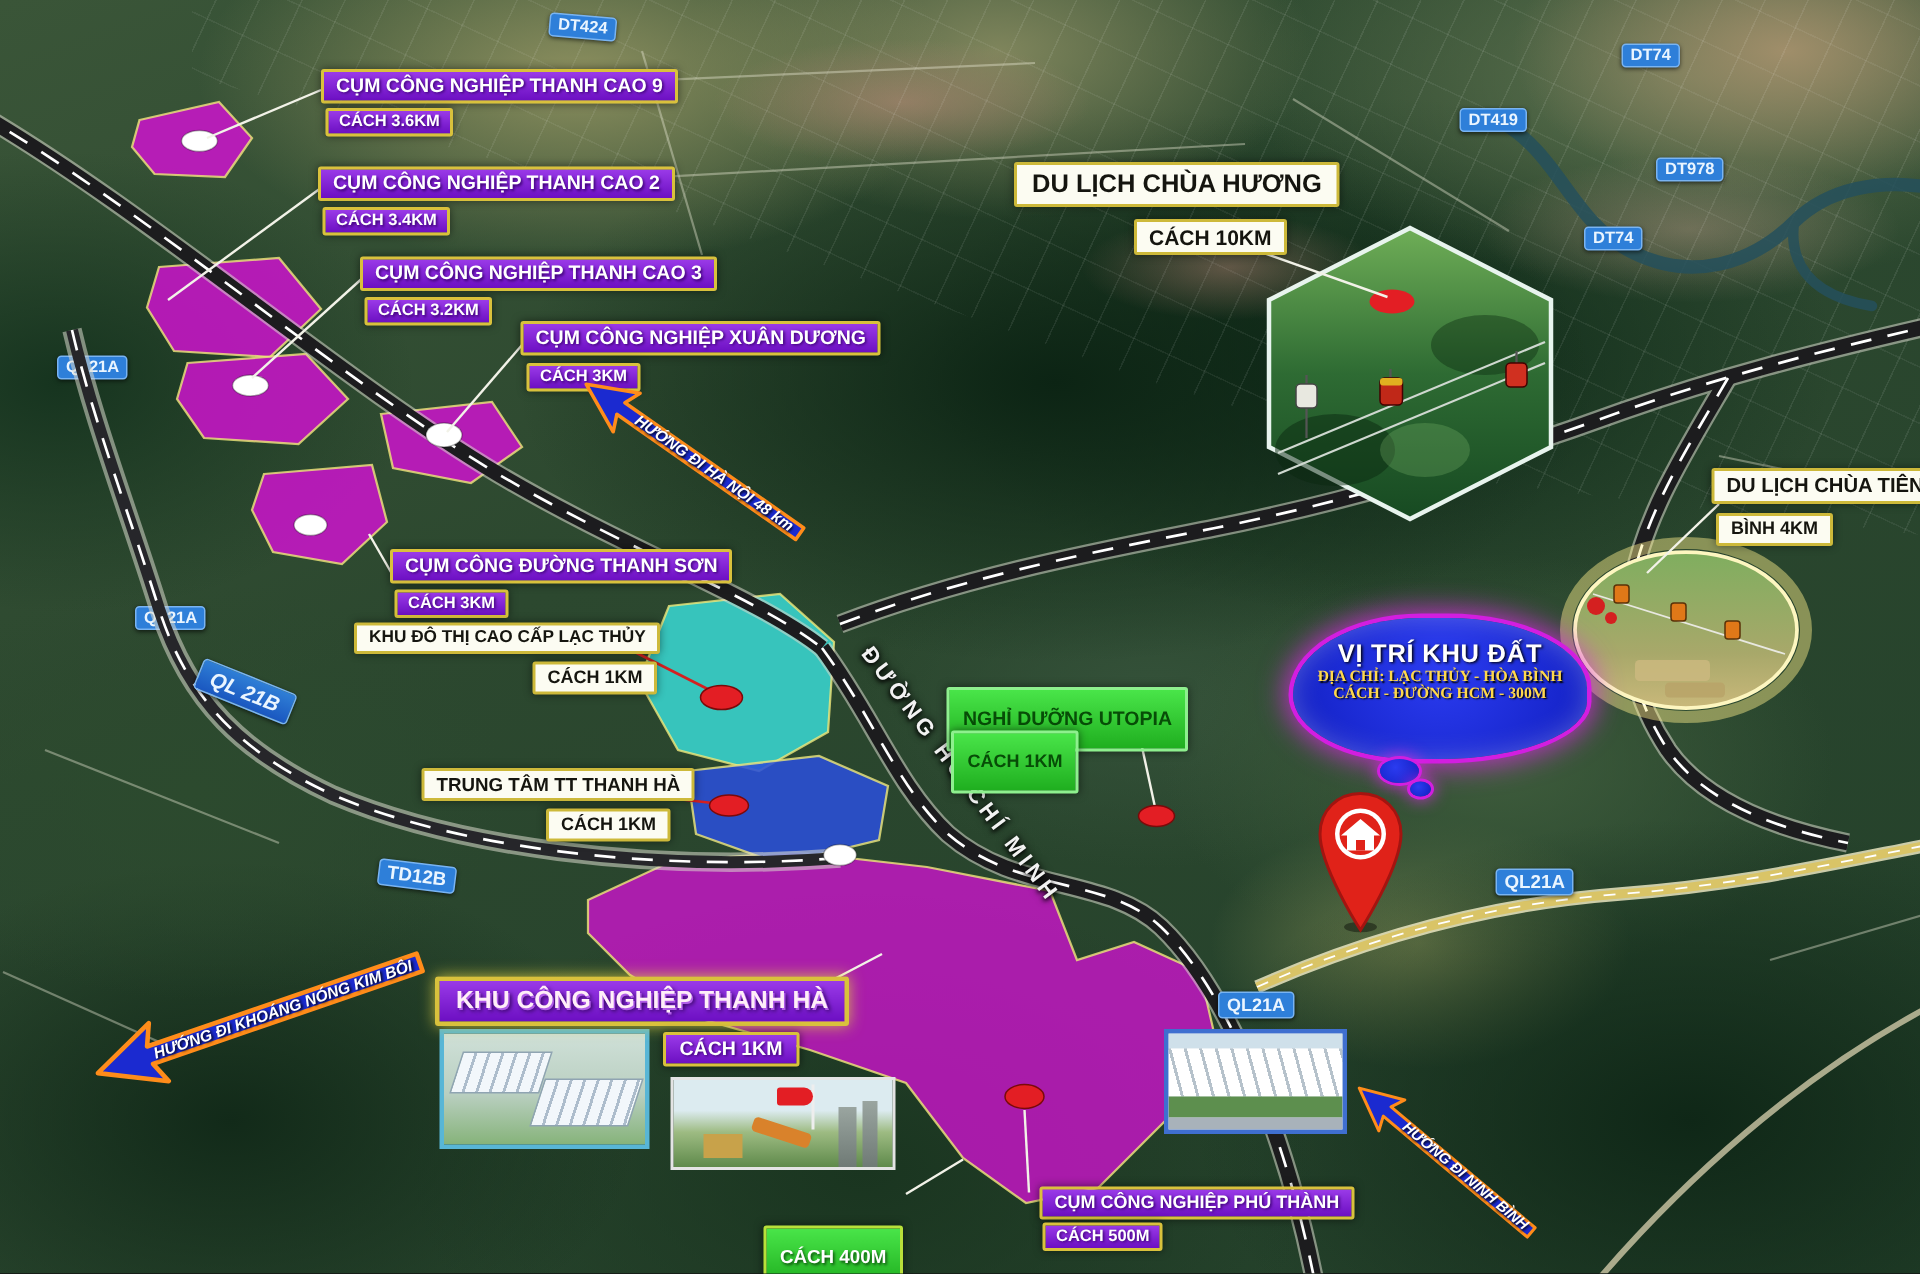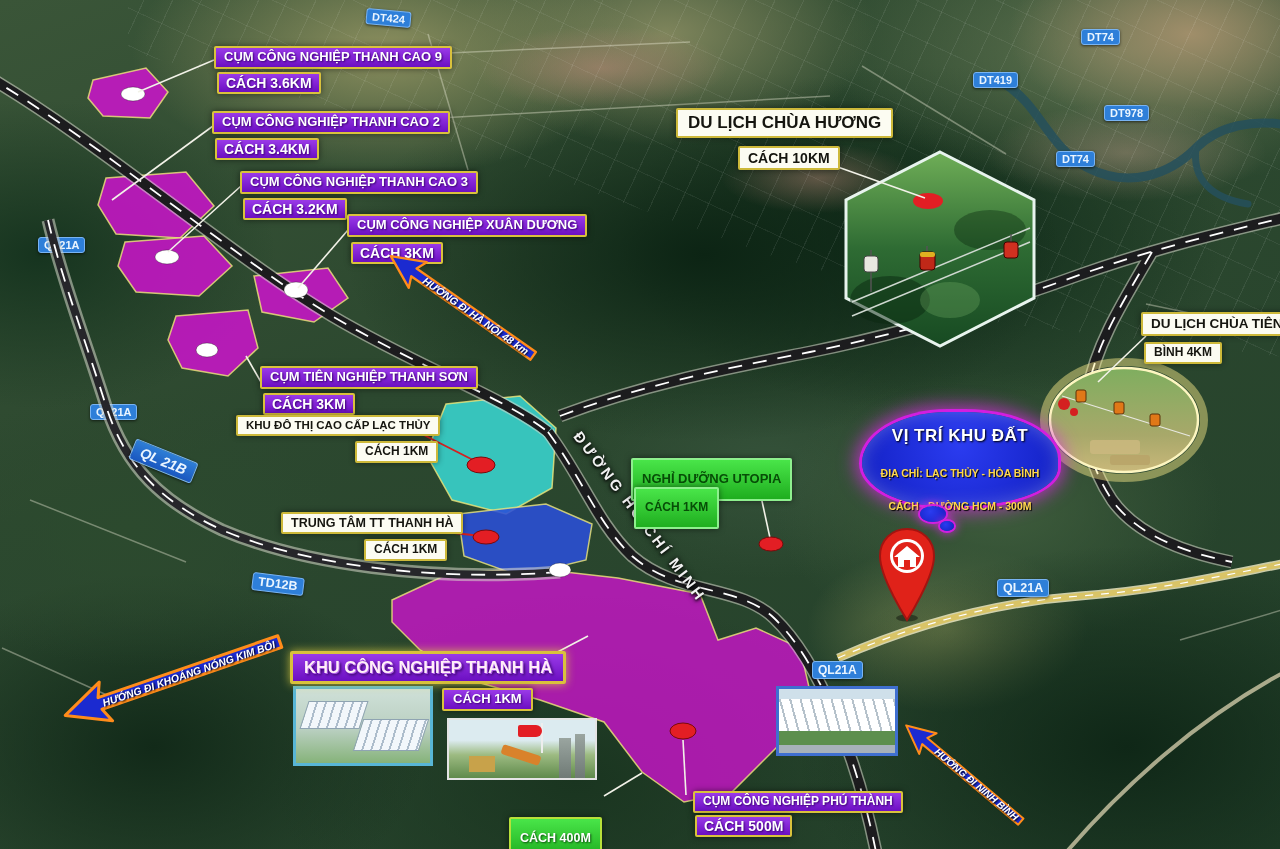--- a/index.html
+++ b/index.html
@@ -31,21 +31,21 @@
     clip-path:polygon(10% 0,100% 0,100% 42%,78% 38%,60% 30%,34% 16%,10% 6%);}
   .fields2{position:absolute;inset:0;z-index:1;opacity:.6;background:
     rgba(150,130,90,.15),
     repeating-linear-gradient(100deg, rgba(255,255,255,.14) 0 1px, transparent 1px 20px);
     clip-path:polygon(68% 64%,100% 62%,100% 80%,70% 78%);}
   .overlay-svg{position:absolute;inset:0;z-index:2;}
   
   .badge{position:absolute;z-index:4;font-weight:bold;white-space:nowrap;line-height:1.15;border-radius:2px;}
   .b-purple{background:linear-gradient(180deg,#9a3ae8,#6c0fc2);color:#fff;border:2px solid #d9c13c;
             padding:2px 8px;font-size:13px;text-shadow:1px 1px 2px #3a0070;box-shadow:0 0 6px rgba(0,0,0,.5);}
-  .b-purple.dist{font-size:14px;padding:1px 7px;}
+  .b-purple.dist{font-size:11px;padding:1px 7px;}
   .b-purple.big{font-size:16.5px;padding:4px 11px;border-width:3px;color:#ffeef8;
                 box-shadow:0 0 10px rgba(224,208,64,.8);text-shadow:1px 1px 0 #b05ce8,2px 2px 3px #2a0050;}
   .b-purple.mid{font-size:13px;padding:2px 9px;}
   .b-purple.small{font-size:12px;}
   .b-white{background:#fcfcf2;color:#15150f;border:2px solid #cdb93a;padding:2px 8px;font-size:11.5px;
            box-shadow:0 0 6px rgba(0,0,0,.45);}
   .b-white.big{font-size:17px;padding:3px 10px;}
   .b-white.mid{font-size:14px;}
   .b-white.mid2{font-size:13.5px;}
   .b-white.dist{font-size:12px;}
@@ -66,21 +66,21 @@
   .arrow .atext{position:absolute;left:38px;right:4px;top:0;bottom:0;display:flex;align-items:center;
                 justify-content:center;color:#fff;font-weight:bold;font-style:italic;
                 text-shadow:1px 1px 2px #000;white-space:nowrap;}
   
   .bubble{position:absolute;left:862px;top:412px;width:196px;height:94px;z-index:5;text-align:center;
           border-radius:48% 52% 55% 45% / 60% 55% 45% 50%;
           background:radial-gradient(circle at 50% 35%,#2b3cf0,#101ec0);
           box-shadow:0 0 0 3px #d21ee0,0 0 18px 6px rgba(220,40,230,.75),inset 0 0 18px rgba(255,255,255,.25);
           padding-top:14px;box-sizing:border-box;}
   .bubble .t1{font-size:17px;font-weight:bold;color:#fff;letter-spacing:.5px;text-shadow:1px 1px 2px #000;}
-  .bubble .t2,.bubble .t3{font-size:10.5px;font-weight:bold;color:#ffd84d;margin-top:21px;text-shadow:1px 1px 1px #000;}
+  .bubble .t2,.bubble .t3{font-size:10.5px;font-weight:bold;color:#ffd84d;margin-top:0;text-shadow:1px 1px 1px #000;font-family:Liberation Serif, serif;}
   .puff{position:absolute;z-index:5;border-radius:50%;background:radial-gradient(circle at 40% 35%,#2b3cf0,#101ec0);
         box-shadow:0 0 0 2px #d21ee0,0 0 10px 3px rgba(220,40,230,.7);}
   .puff1{left:920px;top:506px;width:26px;height:16px;}
   .puff2{left:940px;top:521px;width:14px;height:10px;}
   .pin{position:absolute;left:874px;top:526px;z-index:6;}
   
   .hcm-label{position:absolute;left:584px;top:428px;z-index:3;transform:rotate(53deg);transform-origin:0 0;
              color:#f2f2f2;font-size:15px;font-weight:bold;letter-spacing:3px;white-space:nowrap;
              text-shadow:1px 1px 3px #000,0 0 6px #000;}
   
@@ -274,29 +274,29 @@
   </div>
 
   <div class="badge b-purple" style="left:214px;top:46px">CỤM CÔNG NGHIỆP THANH CAO 9</div>
   <div class="badge b-purple dist" style="left:217px;top:72px">CÁCH 3.6KM</div>
   <div class="badge b-purple" style="left:212px;top:111px">CỤM CÔNG NGHIỆP THANH CAO 2</div>
   <div class="badge b-purple dist" style="left:215px;top:138px">CÁCH 3.4KM</div>
   <div class="badge b-purple" style="left:240px;top:171px">CỤM CÔNG NGHIỆP THANH CAO 3</div>
   <div class="badge b-purple dist" style="left:243px;top:198px">CÁCH 3.2KM</div>
   <div class="badge b-purple" style="left:347px;top:214px">CỤM CÔNG NGHIỆP XUÂN DƯƠNG</div>
   <div class="badge b-purple dist" style="left:351px;top:242px">CÁCH 3KM</div>
-  <div class="badge b-purple" style="left:260px;top:366px">CỤM TIÊN NGHIỆP THANH SƠN</div>
+  <div class="badge b-purple" style="left:260px;top:366px">CỤM CÔNG ĐƯỜNG THANH SƠN</div>
   <div class="badge b-purple dist" style="left:263px;top:393px">CÁCH 3KM</div>
   <div class="badge b-purple big" style="left:290px;top:651px">KHU CÔNG NGHIỆP THANH HÀ</div>
   <div class="badge b-purple mid" style="left:442px;top:688px">CÁCH 1KM</div>
   <div class="badge b-purple small" style="left:693px;top:791px">CỤM CÔNG NGHIỆP PHÚ THÀNH</div>
   <div class="badge b-purple dist" style="left:695px;top:815px">CÁCH 500M</div>
 
   <div class="badge b-white big" style="left:676px;top:108px">DU LỊCH CHÙA HƯƠNG</div>
-  <div class="badge b-white mid" style="left:738px;top:146px">CÁCH 10KM</div>
+  <div class="badge b-white mid" style="left:756px;top:146px">CÁCH 10KM</div>
   <div class="badge b-white mid2" style="left:1141px;top:312px">DU LỊCH CHÙA TIÊN</div>
   <div class="badge b-white dist" style="left:1144px;top:342px">BÌNH 4KM</div>
 
   <div class="badge b-white" style="left:236px;top:415px">KHU ĐÔ THỊ CAO CẤP LẠC THỦY</div>
   <div class="badge b-white dist" style="left:355px;top:441px">CÁCH 1KM</div>
   <div class="badge b-white" style="left:281px;top:512px;font-size:12.5px">TRUNG TÂM TT THANH HÀ</div>
   <div class="badge b-white dist" style="left:364px;top:539px">CÁCH 1KM</div>
 
   <div class="badge b-green utopia" style="left:631px;top:458px">NGHỈ DƯỠNG UTOPIA</div>
   <div class="badge b-green gdist utopia" style="left:634px;top:487px;font-size:12px">CÁCH 1KM</div>

